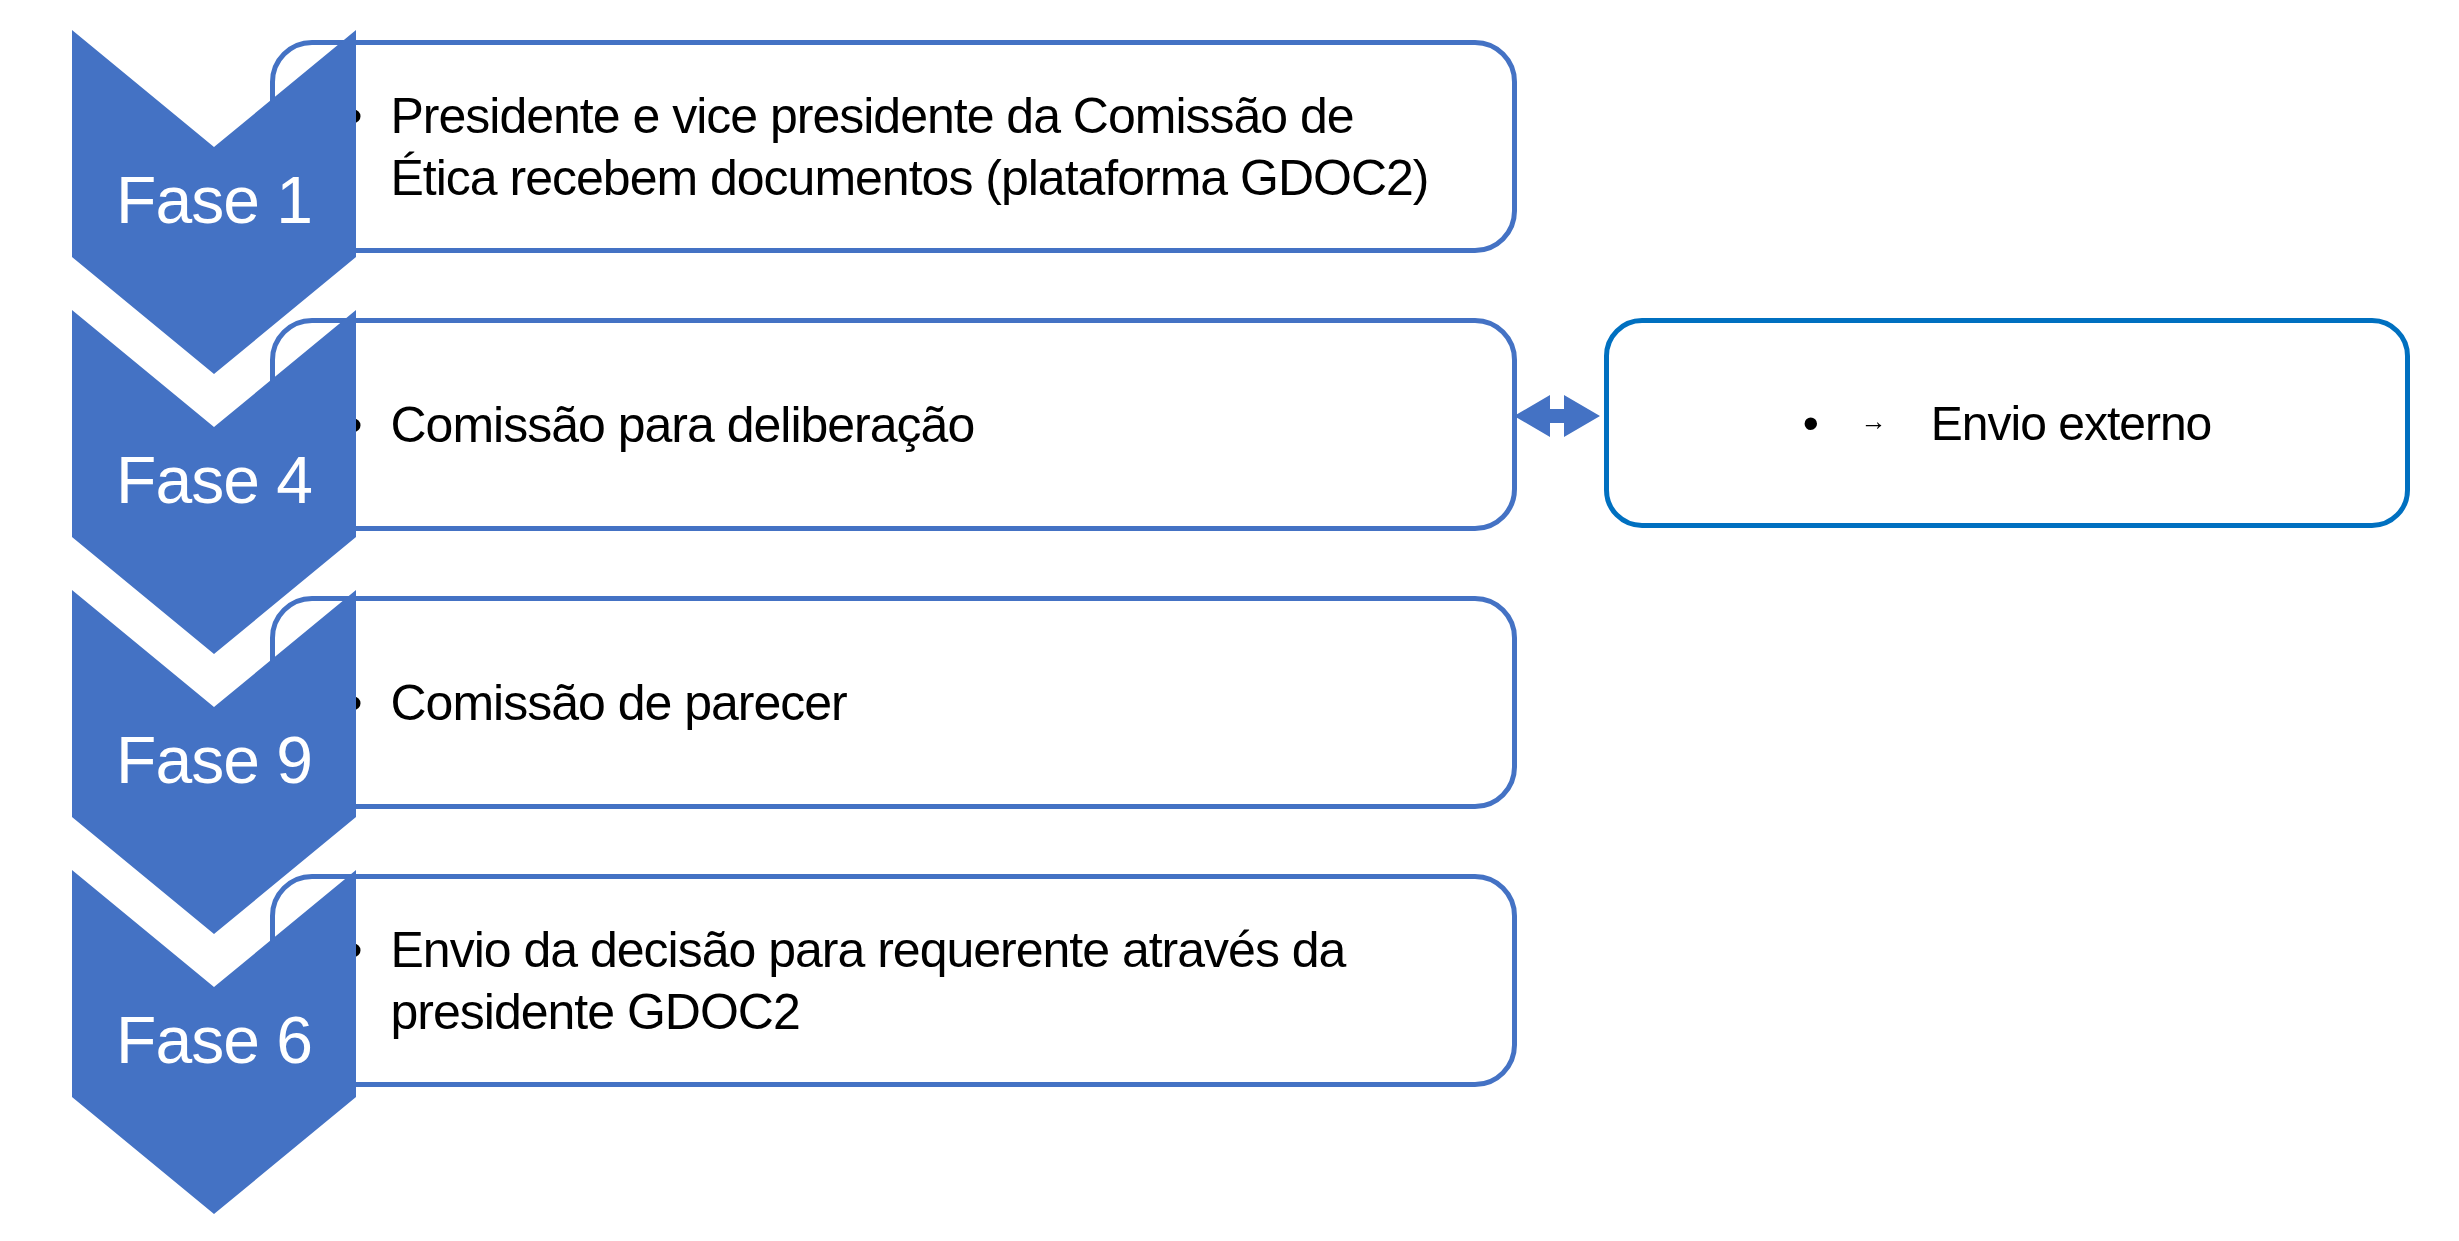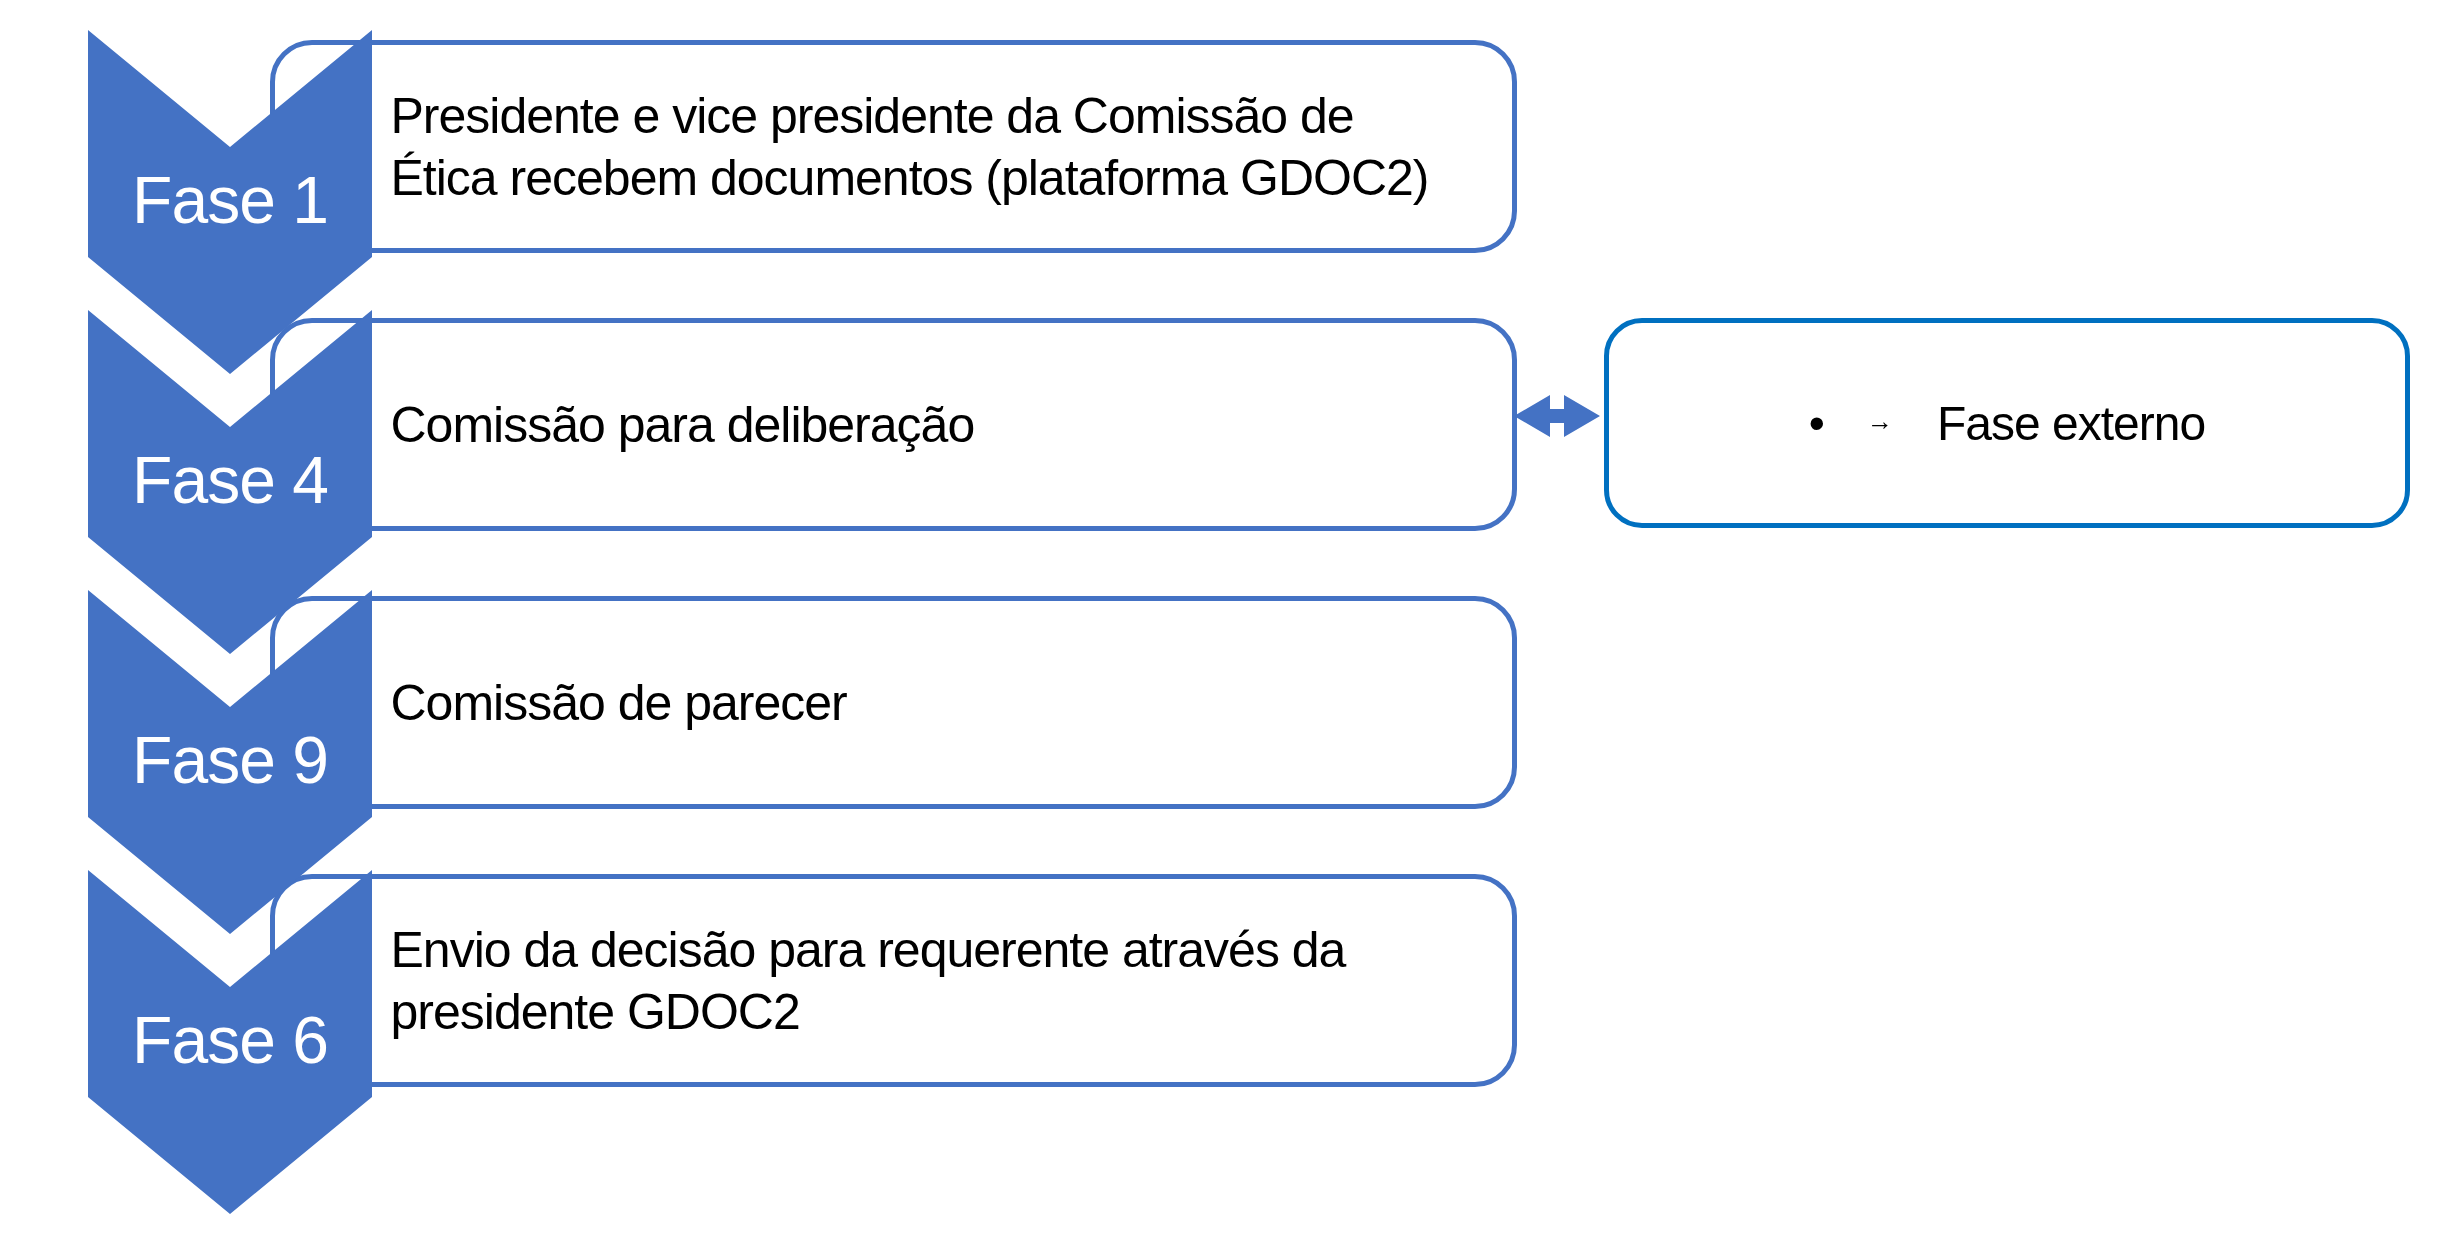--- a/index.html
+++ b/index.html
@@ -28,21 +28,21 @@
   }
   .bullet-line{
     display:flex;align-items:flex-start;
     font-size:50px;line-height:62px;letter-spacing:-1px;color:var(--body-text);
   }
   .bullet{flex:0 0 auto;font-size:50px;line-height:62px;}
   .btext{flex:1 1 auto;margin-left:29px;}
 
   
   .chevron-wrap{
-    position:absolute;left:88px;width:284px;height:344px;z-index:2;
+    position:absolute;left:72px;width:284px;height:344px;z-index:2;
   }
   .chevron-wrap svg{position:absolute;left:0;top:0;width:100%;height:100%;display:block;}
   .chevron-wrap svg polygon{fill:var(--chevron-blue);}
   .phase-label{
     position:absolute;left:50%;top:50%;transform:translate(-50%,-52%);
     color:var(--label-text);font-size:66px;letter-spacing:-1px;white-space:nowrap;
   }
 
   
   .side-box{
@@ -129,17 +129,17 @@
   </div>
 
   <svg class="darrow" viewBox="0 0 86 42" preserveAspectRatio="none">
     <polygon points="0,21 36,0 36,14 50,14 50,0 86,21 50,42 50,28 36,28 36,42"></polygon>
   </svg>
 
   <div class="side-box">
     <div class="side-content">
       <span class="side-bullet">•</span>
       <span class="mini-arrow">→</span>
-      <span class="side-text">Fase externo</span>
+      <span class="side-text">Envio externo</span>
     </div>
   </div>
 
 </div>
 
 </body></html>

